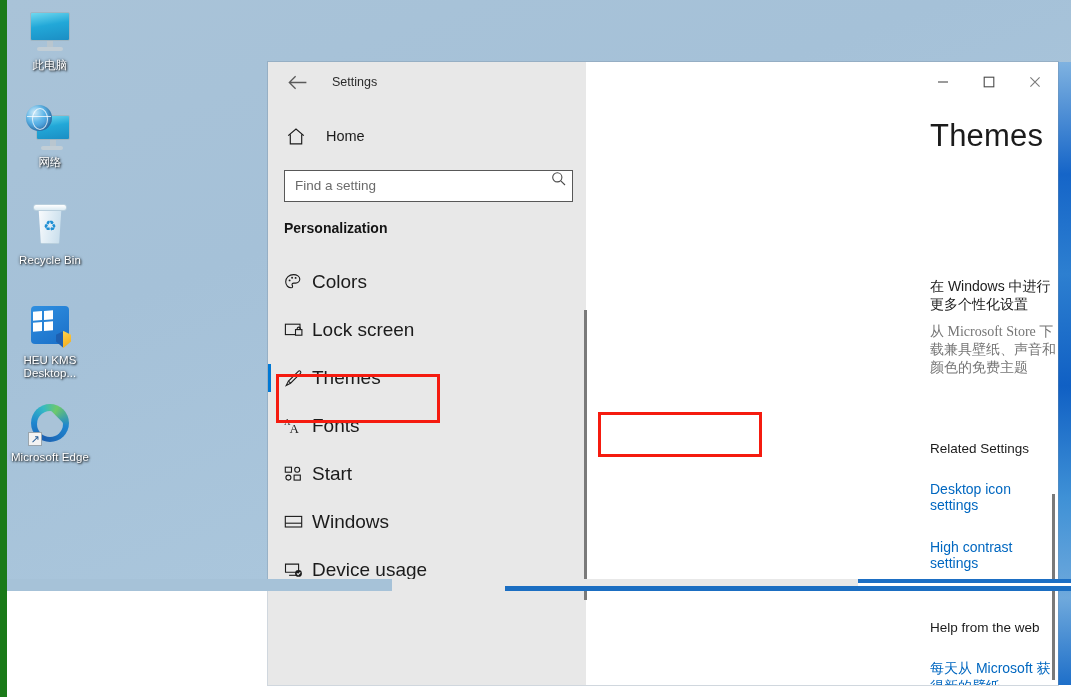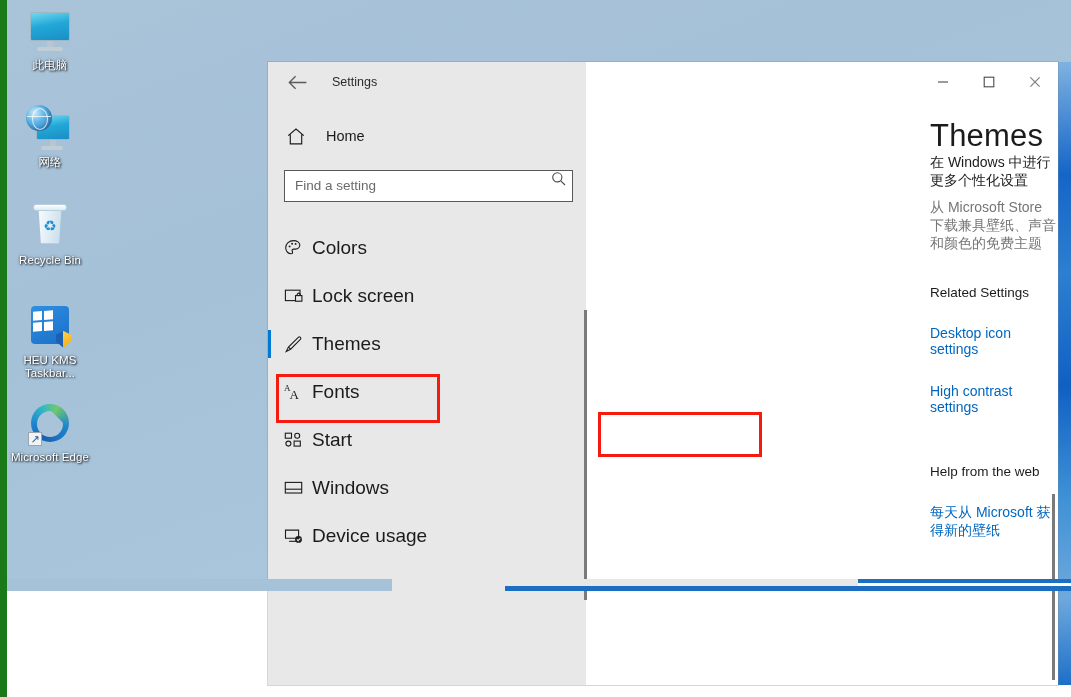--- a/index.html
+++ b/index.html
@@ -203,24 +203,24 @@
   #sb-scroll {
     position:absolute; left:316px; top:248px; width:3px; height:290px;
     background:#7a7a7a; z-index:5;
   }
 
   
   #page-title { margin: 56px 0 0 344px; }
   h1.pg { font-size: 31px; font-weight: normal; color:#1b1b1b; letter-spacing:.2px; }
 
   .content-pad { padding-left: 344px; }
-  #promo-head { font-size:14px; color:#1b1b1b; }
-  #promo-sub  { margin-top: 9px; font-size:14px; color:#767676; }
-
-  #related-head { margin-top: 32px; font-size:13.5px; color:#1b1b1b; }
+  #promo-head { margin-top: 124px; font-size:14px; color:#1b1b1b; }
+  #promo-sub  { margin-top: 9px; font-size:14px; color:#767676;font-family:Liberation Serif, serif; }
+
+  #related-head { margin-top: 64px; font-size:13.5px; color:#1b1b1b; }
   a.lnk {
     display:inline-block; margin-top:25px;
     font-size:14px; color:#0067c0; text-decoration:none; cursor:pointer;
   }
 
   #help-head { margin-top: 48px; font-size:13.5px; color:#1b1b1b; }
 
   #content-scroll {
     position:absolute; right:3px; top:432px; width:3px; height:186px; background:#7a7a7a;
   }
@@ -267,21 +267,21 @@
     </div>
     <div class="lbl">Recycle Bin</div>
   </div>
 
   <div class="dicon" style="left:4px; top:303px;">
     <div class="glyph">
       <div class="heu"></div>
         <div class="heu-win"></div>
         <div class="heu-shield"></div>
     </div>
-    <div class="lbl">HEU KMS Taskbar...</div>
+    <div class="lbl">HEU KMS Desktop...</div>
   </div>
 
   <div class="dicon" style="left:4px; top:400px;">
     <div class="glyph">
       <div class="edge-o"></div>
         <div class="edge-inner"></div>
       <div class="shortcut">↗</div>
     </div>
     <div class="lbl">Microsoft Edge</div>
   </div>
@@ -311,20 +311,21 @@
       <div id="searchbox">
         <input type="text" id="search-input" placeholder="Find a setting" style="">
         <span id="search-icon">
           <svg width="15" height="15" viewBox="0 0 15 15" aria-hidden="true">
             <circle cx="6.3" cy="6.3" r="4.6" fill="none" stroke="#4a4a4a" stroke-width="1.1"></circle>
             <path d="M9.8 9.8 14 14" stroke="#4a4a4a" stroke-width="1.1" fill="none"></path>
           </svg>
         </span>
       </div>
 
+      <div id="cat-title">Personalization</div>
 
       <div id="navlist">
 
         <div class="nav-item">
           <span class="ic">
             <svg width="19" height="19" viewBox="0 0 19 19" aria-hidden="true">
               <path d="M9.5 1.6c-4.3 0-7.8 3.2-7.8 7.2 0 3.9 2.8 6 5.3 6 1.2 0 1.6-.7 1.6-1.4 0-.9-.6-1.1-.6-1.9 0-.8.7-1.4 1.7-1.4h1.9c2.3 0 4.2-1.7 4.2-4 0-2.6-2.8-4.5-6.3-4.5z" fill="none" stroke="#1b1b1b" stroke-width="1.1"></path>
               <circle cx="5.6" cy="7.4" r=".95" fill="#1b1b1b"></circle>
               <circle cx="8.1" cy="4.8" r=".95" fill="#1b1b1b"></circle>
               <circle cx="11.6" cy="4.9" r=".95" fill="#1b1b1b"></circle>

